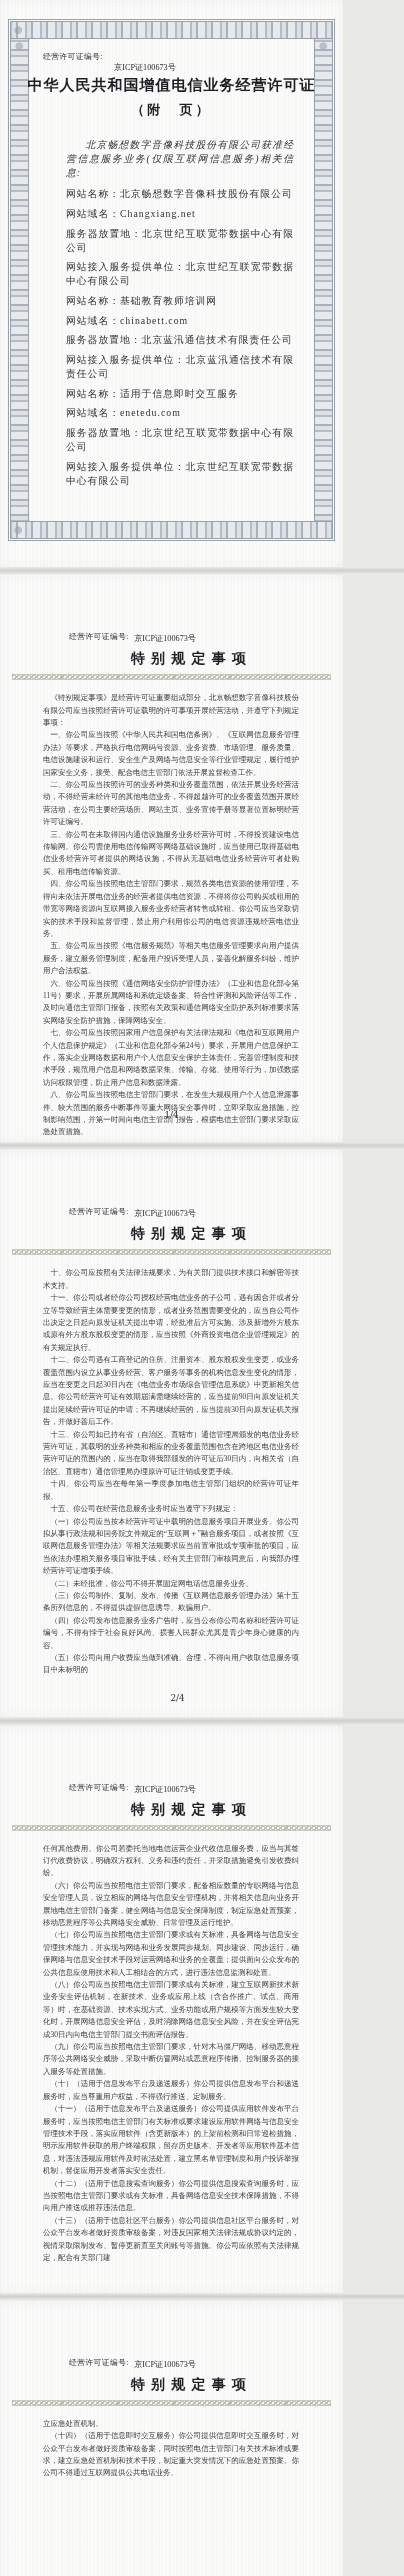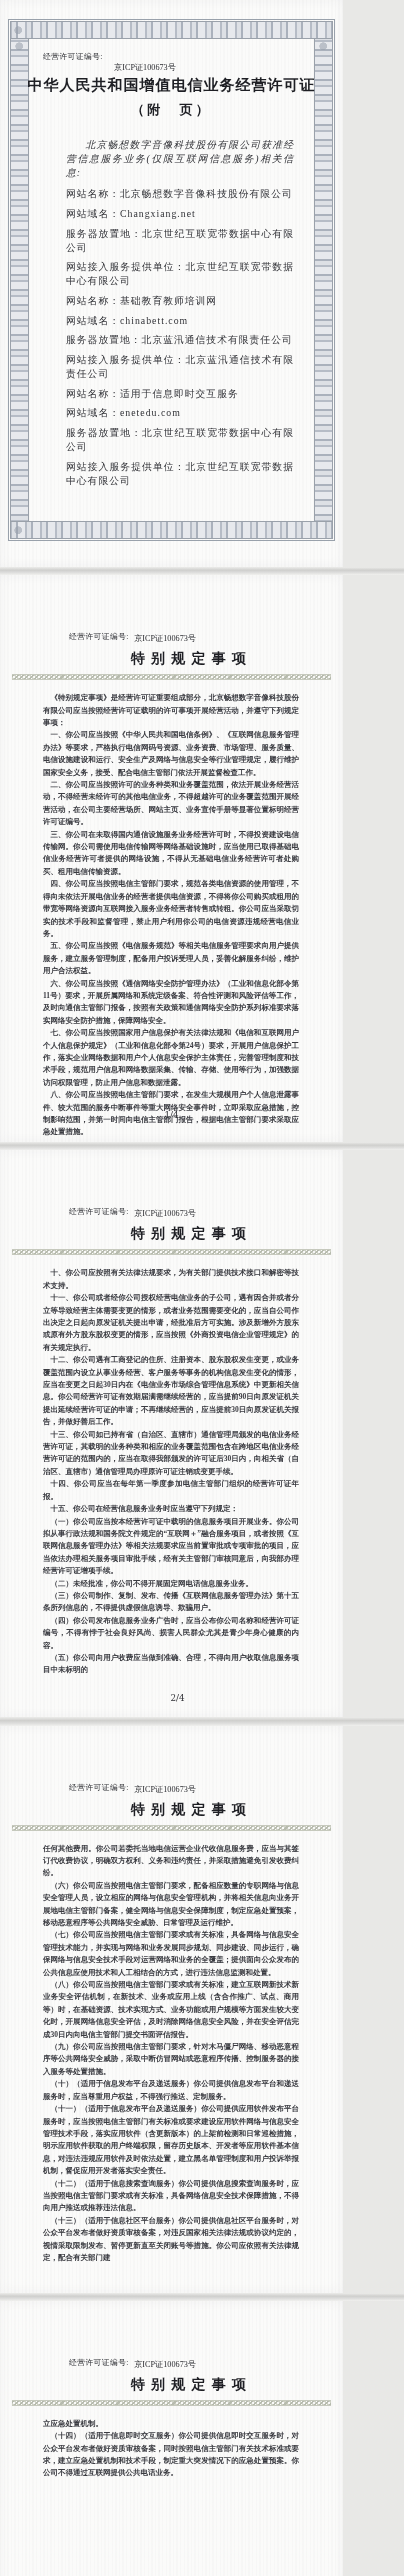--- a/index.html
+++ b/index.html
@@ -80,21 +80,21 @@
     border-top:0.5px solid #c6c9bd;border-bottom:0.5px solid #c6c9bd;
     background:
       repeating-linear-gradient(135deg,#b7bbae 0 1.5px,rgba(0,0,0,0) 1.5px 3.6px),
       repeating-linear-gradient(45deg,#cdd0c4 0 1.5px,rgba(0,0,0,0) 1.5px 3.6px);
   }
   .sp-body{
     position:absolute;left:43px;right:44px;top:117px;
     font-size:7.5px;line-height:12.4px;color:#3a3b41;
     text-align:justify;
   }
-  .sp-body p{margin:0;text-indent:1em;font-weight:bold;}
+  .sp-body p{margin:0;text-indent:1em;}
   .sp-body p.cont{text-indent:0;}
   .pageno{
     position:absolute;left:0;right:0;margin:0;text-align:center;
     font-size:8.8px;color:#303136;
     font-family:"DejaVu Serif","Liberation Serif",serif;
   }
   .sp1 .pageno{top:535px;}
   .sp2 .pageno{top:543px;margin-left:12px;}
   .sp3 .pageno{top:572px;}
 </style>

